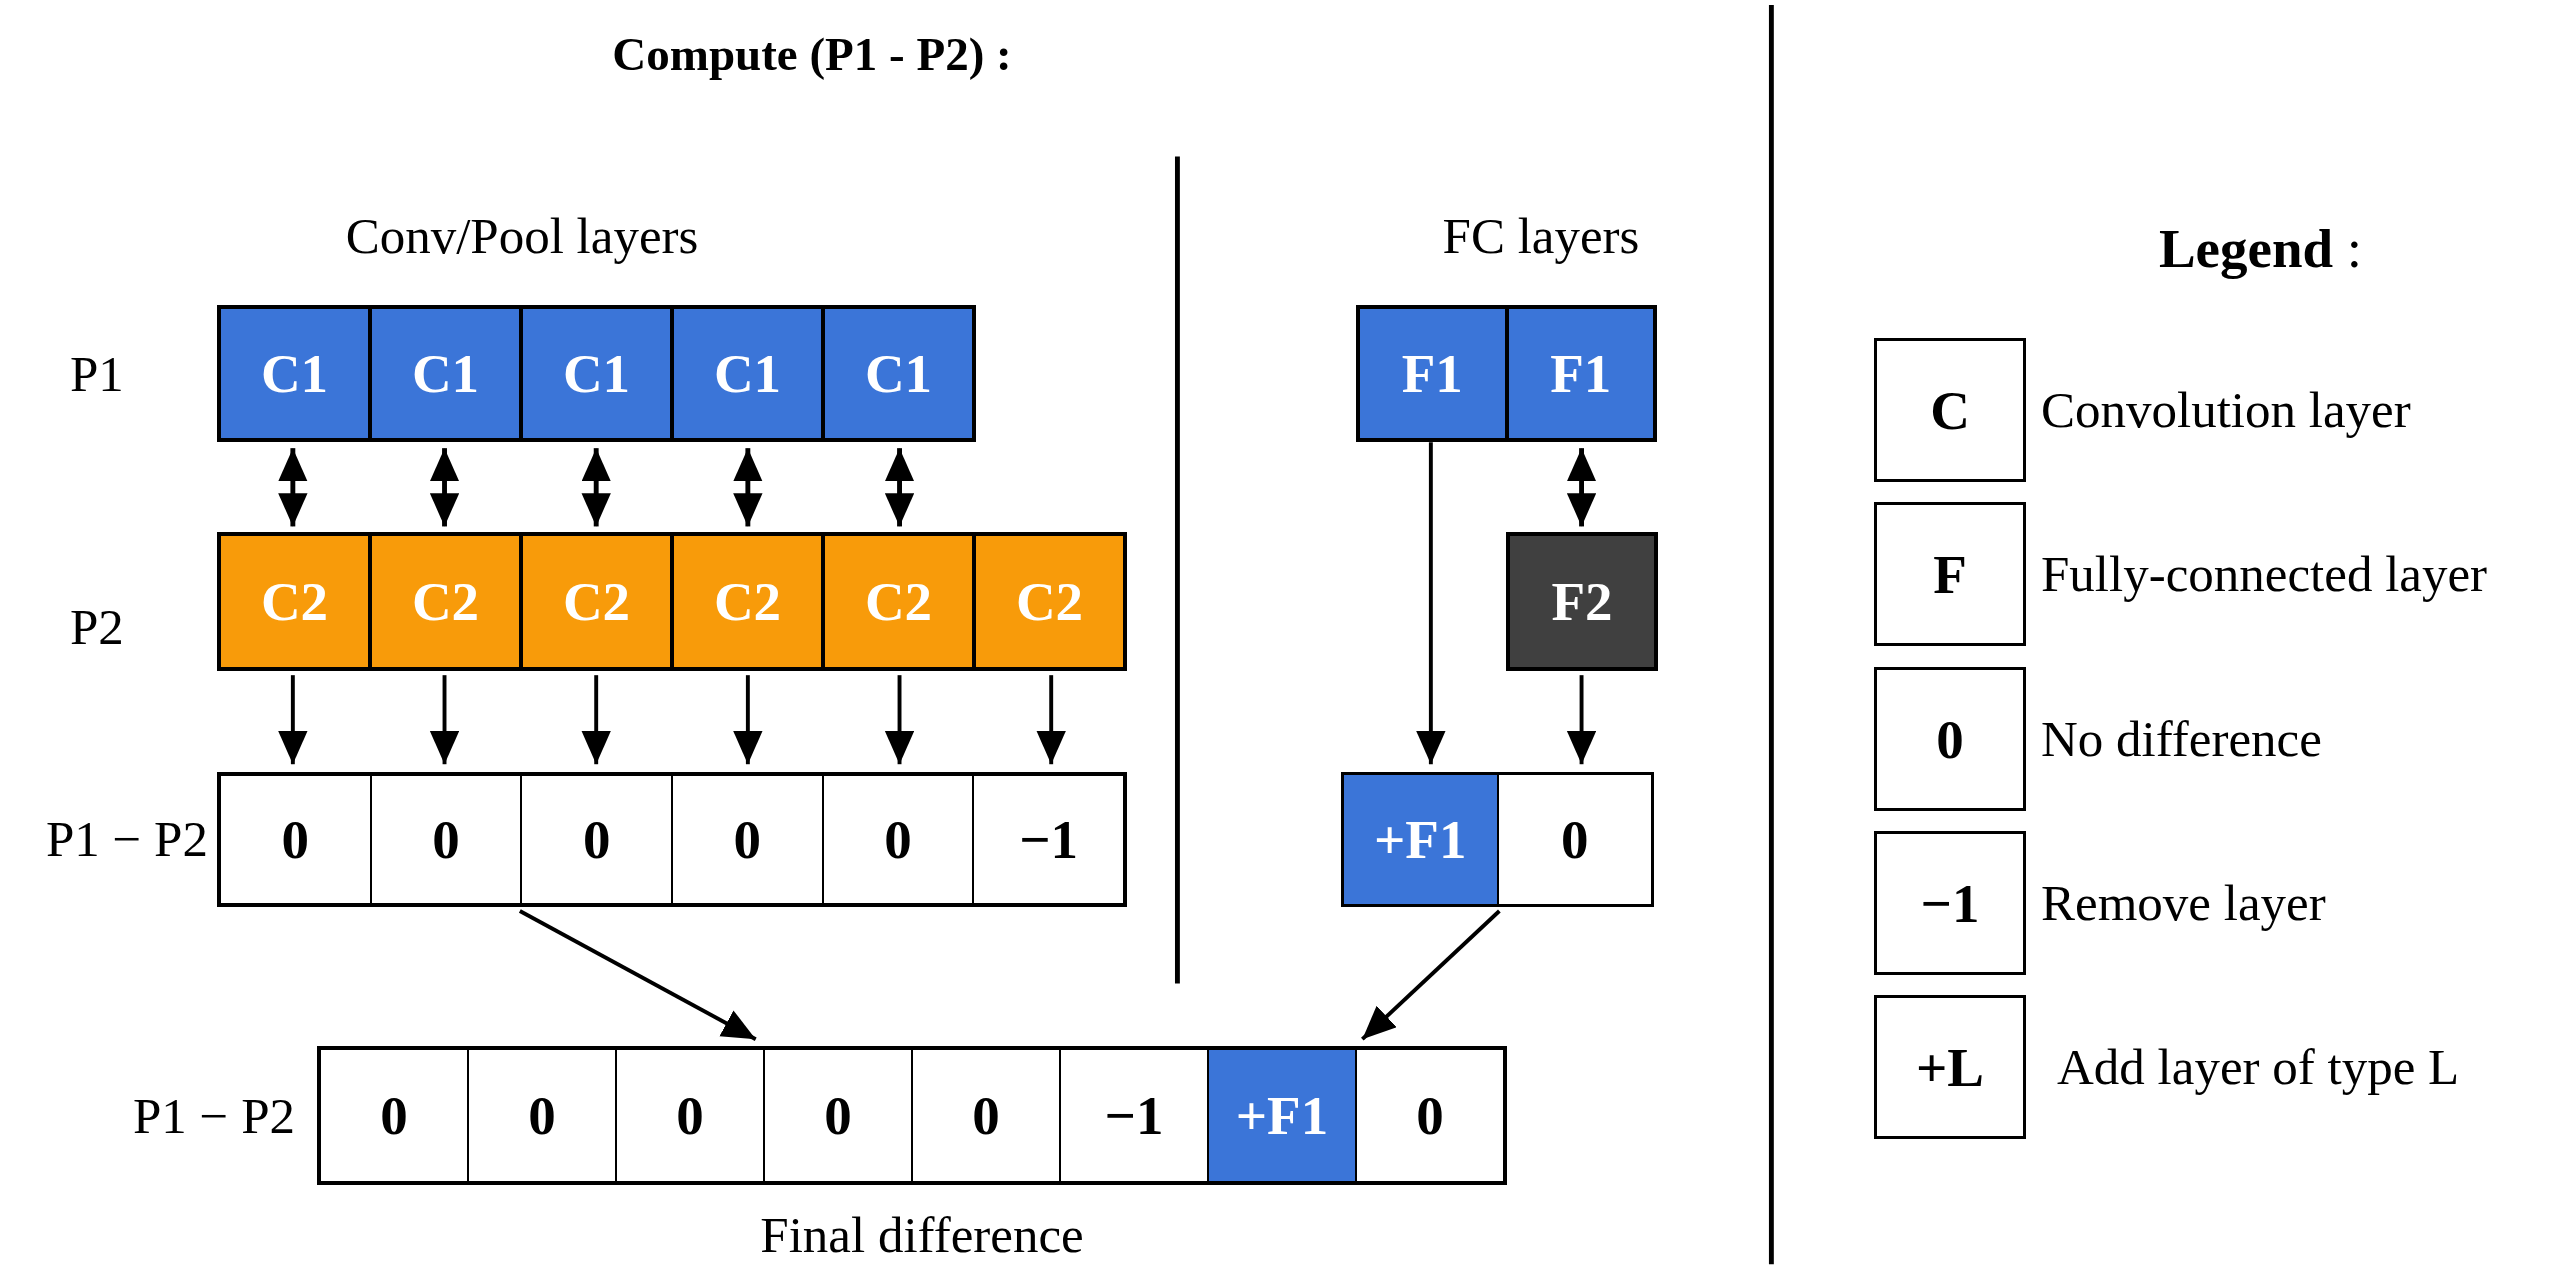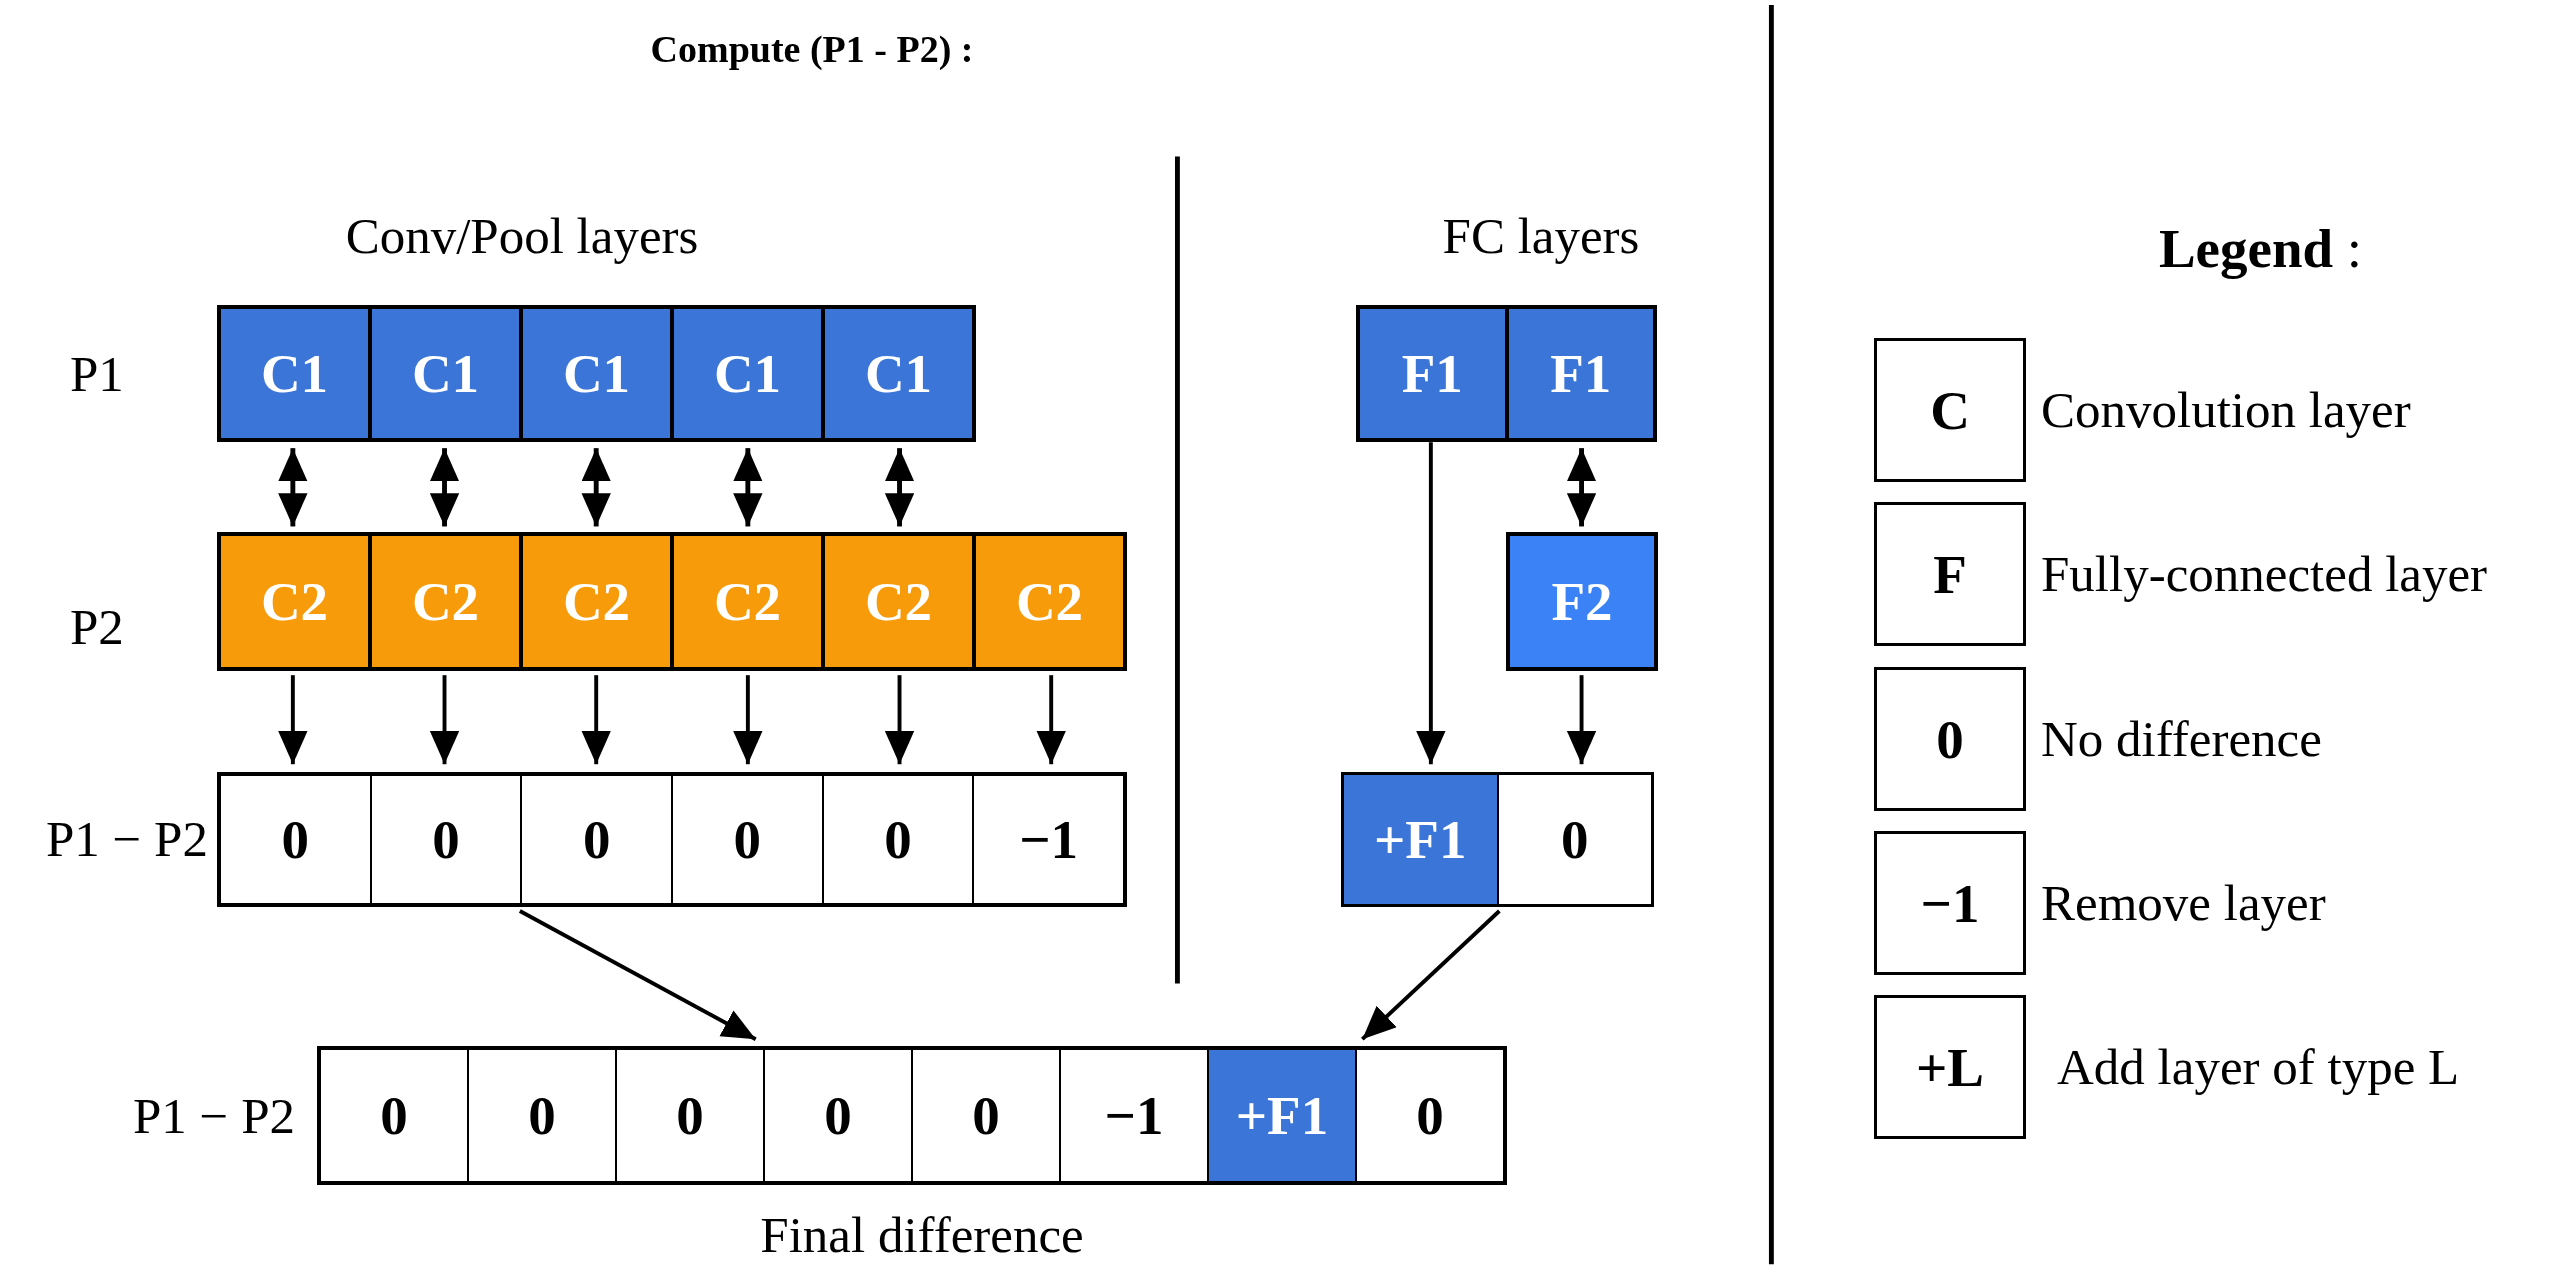--- a/index.html
+++ b/index.html
@@ -9,21 +9,21 @@
     height: 1275px;
     background: #ffffff;
     font-family: "Liberation Serif", "DejaVu Serif", serif;
     color: #000000;
     overflow: hidden;
   }
   .abs { position: absolute; }
   .centerx { transform: translateX(-50%); white-space: nowrap; }
 
   
-  .title { font-size: 38px; font-weight: bold; }
+  .title { font-size: 47px; font-weight: bold; }
   .section-header { font-size: 51px; }
   .row-label { font-size: 51px; line-height: 59px; white-space: nowrap; }
   .caption { font-size: 51px; }
 
   
   .row {
     position: absolute;
     display: flex;
     box-sizing: border-box;
     background: #000;
@@ -157,21 +157,21 @@
     <div class="cell white">0</div>
     <div class="cell white">−1</div>
   </div>
 
   <div class="row colored" style="left:1356px; top:305px; width:301px; height:137px;text-align:right;">
     <div class="cell blue" style="background:#3B75D8;">F1</div>
     <div class="cell blue" style="background:#3B75D8;">F1</div>
   </div>
 
   <div class="row colored" style="left:1506px; top:532px; width:152px; height:139px;">
-    <div class="cell orange" style="background:#3b82f6;">F2</div>
+    <div class="cell orange" style="background:#404040;">F2</div>
   </div>
 
   <div class="row plain" style="left:1341px; top:772px; width:313px; height:135px; border-width:3.9px;">
     <div class="cell blue" style="background:#3B75D8;">+F1</div>
     <div class="cell white">0</div>
   </div>
 
   <div class="abs row-label" style="left:83px; top:1087px; width:212px; text-align:right;">P1 − P2</div>
   <div class="row plain" style="left:317px; top:1046px; width:1190px; height:139px;">
     <div class="cell white">0</div>

